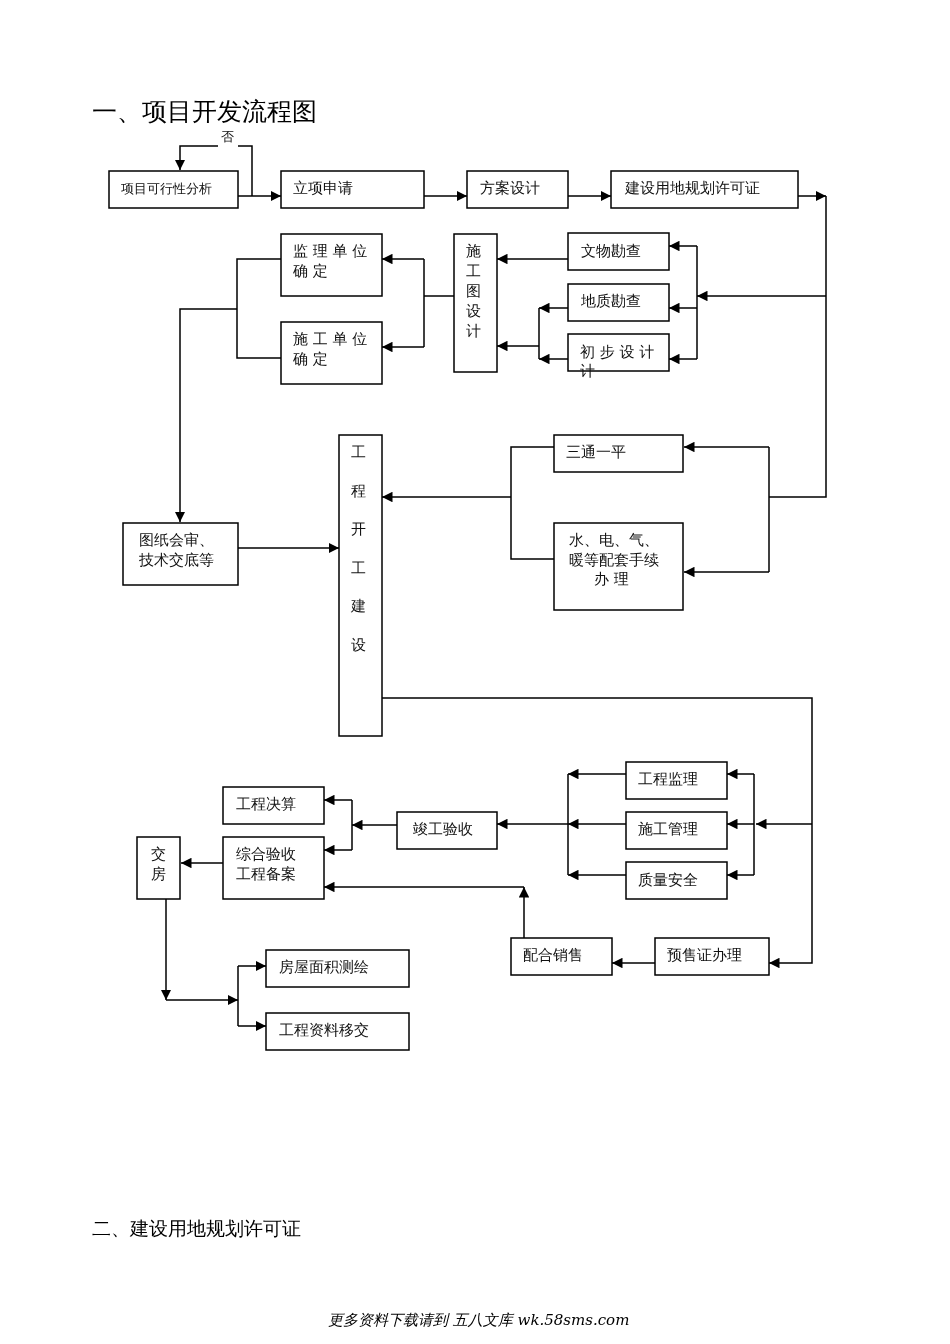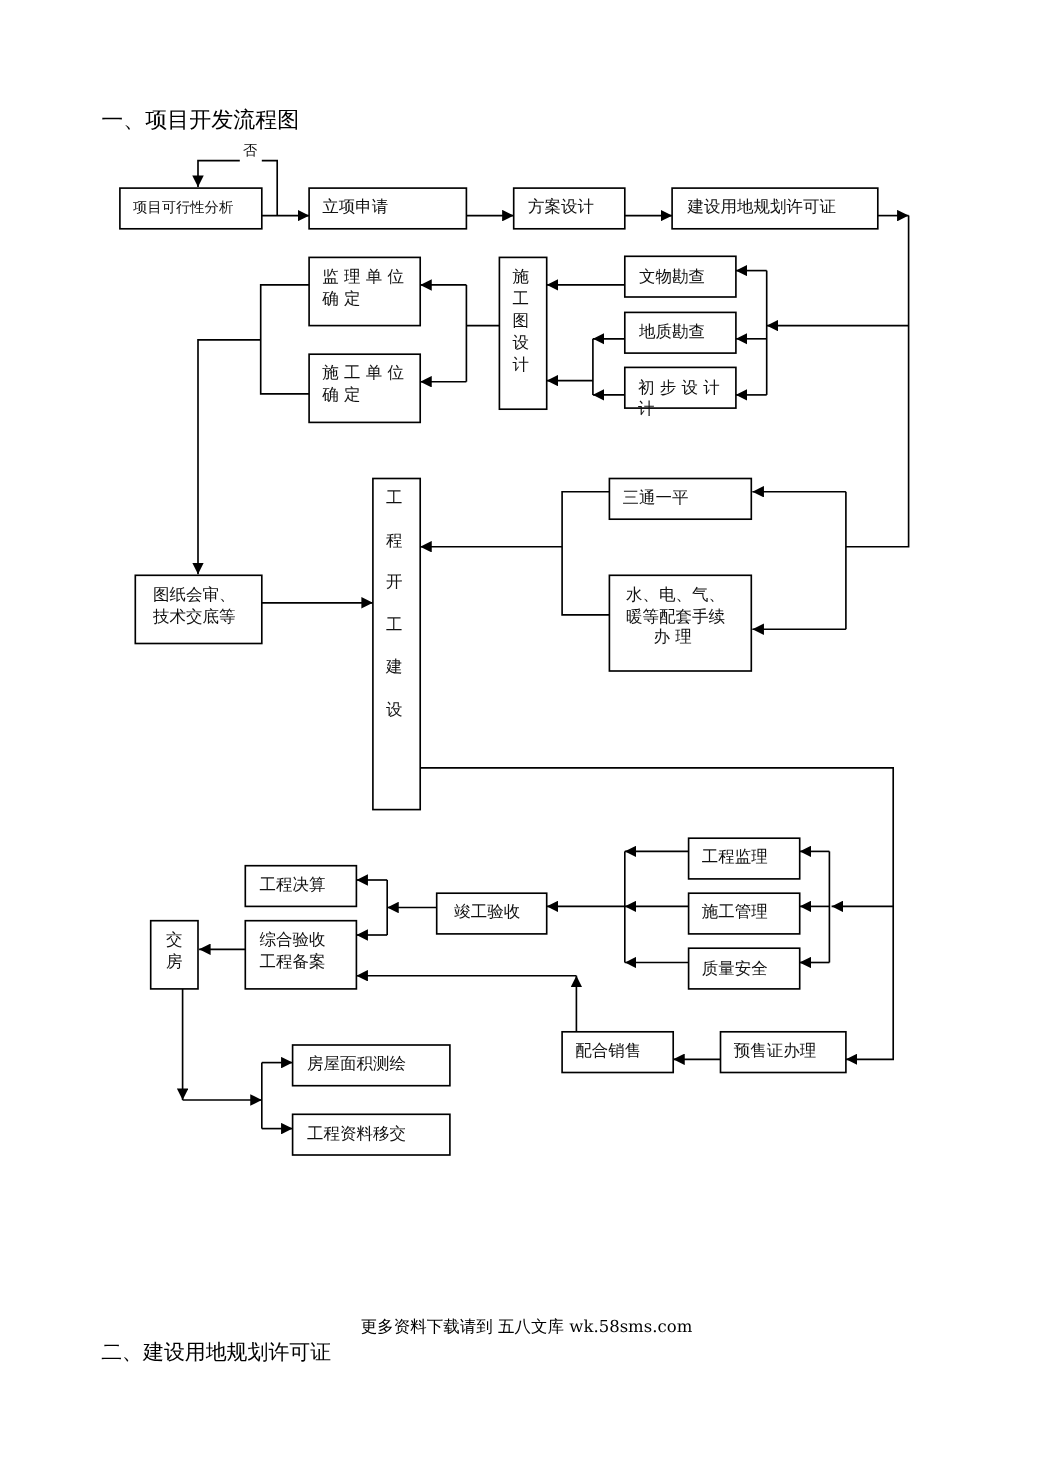--- a/index.html
+++ b/index.html
@@ -1,21 +1,21 @@
 <!DOCTYPE html>
 <html><head>
 <meta charset="utf-8">
 <style>
   html, body { margin:0; padding:0; background:#ffffff; }
   body { width:950px; height:1344px; position:relative; overflow:hidden;
          font-family:"DejaVu Serif","Liberation Serif",serif; color:#000; }
-  .heading { position:absolute; font-size:20px; left:92px; }
+  .heading { position:absolute; font-size:25px; left:92px; }
   #h1 { top:95px; }
   #h2 { top:1216px; font-size:19px; }
-  #footer { position:absolute; top:1197px; left:328px; font-size:15px; }
+  #footer { position:absolute; top:1311px; left:328px; font-size:15px;font-style:italic; }
   svg { position:absolute; left:0; top:0; }
   .box { fill:#fff; stroke:#000; stroke-width:1.5; }
   .ln { stroke:#000; stroke-width:1.5; fill:none; }
   .t { font-family:"DejaVu Sans","Liberation Sans",sans-serif; font-size:15px; fill:#111; }
   .ts { font-size:13px; }
 </style>
 </head>
 <body>
 
 <div class="heading" id="h1">一、项目开发流程图</div>

